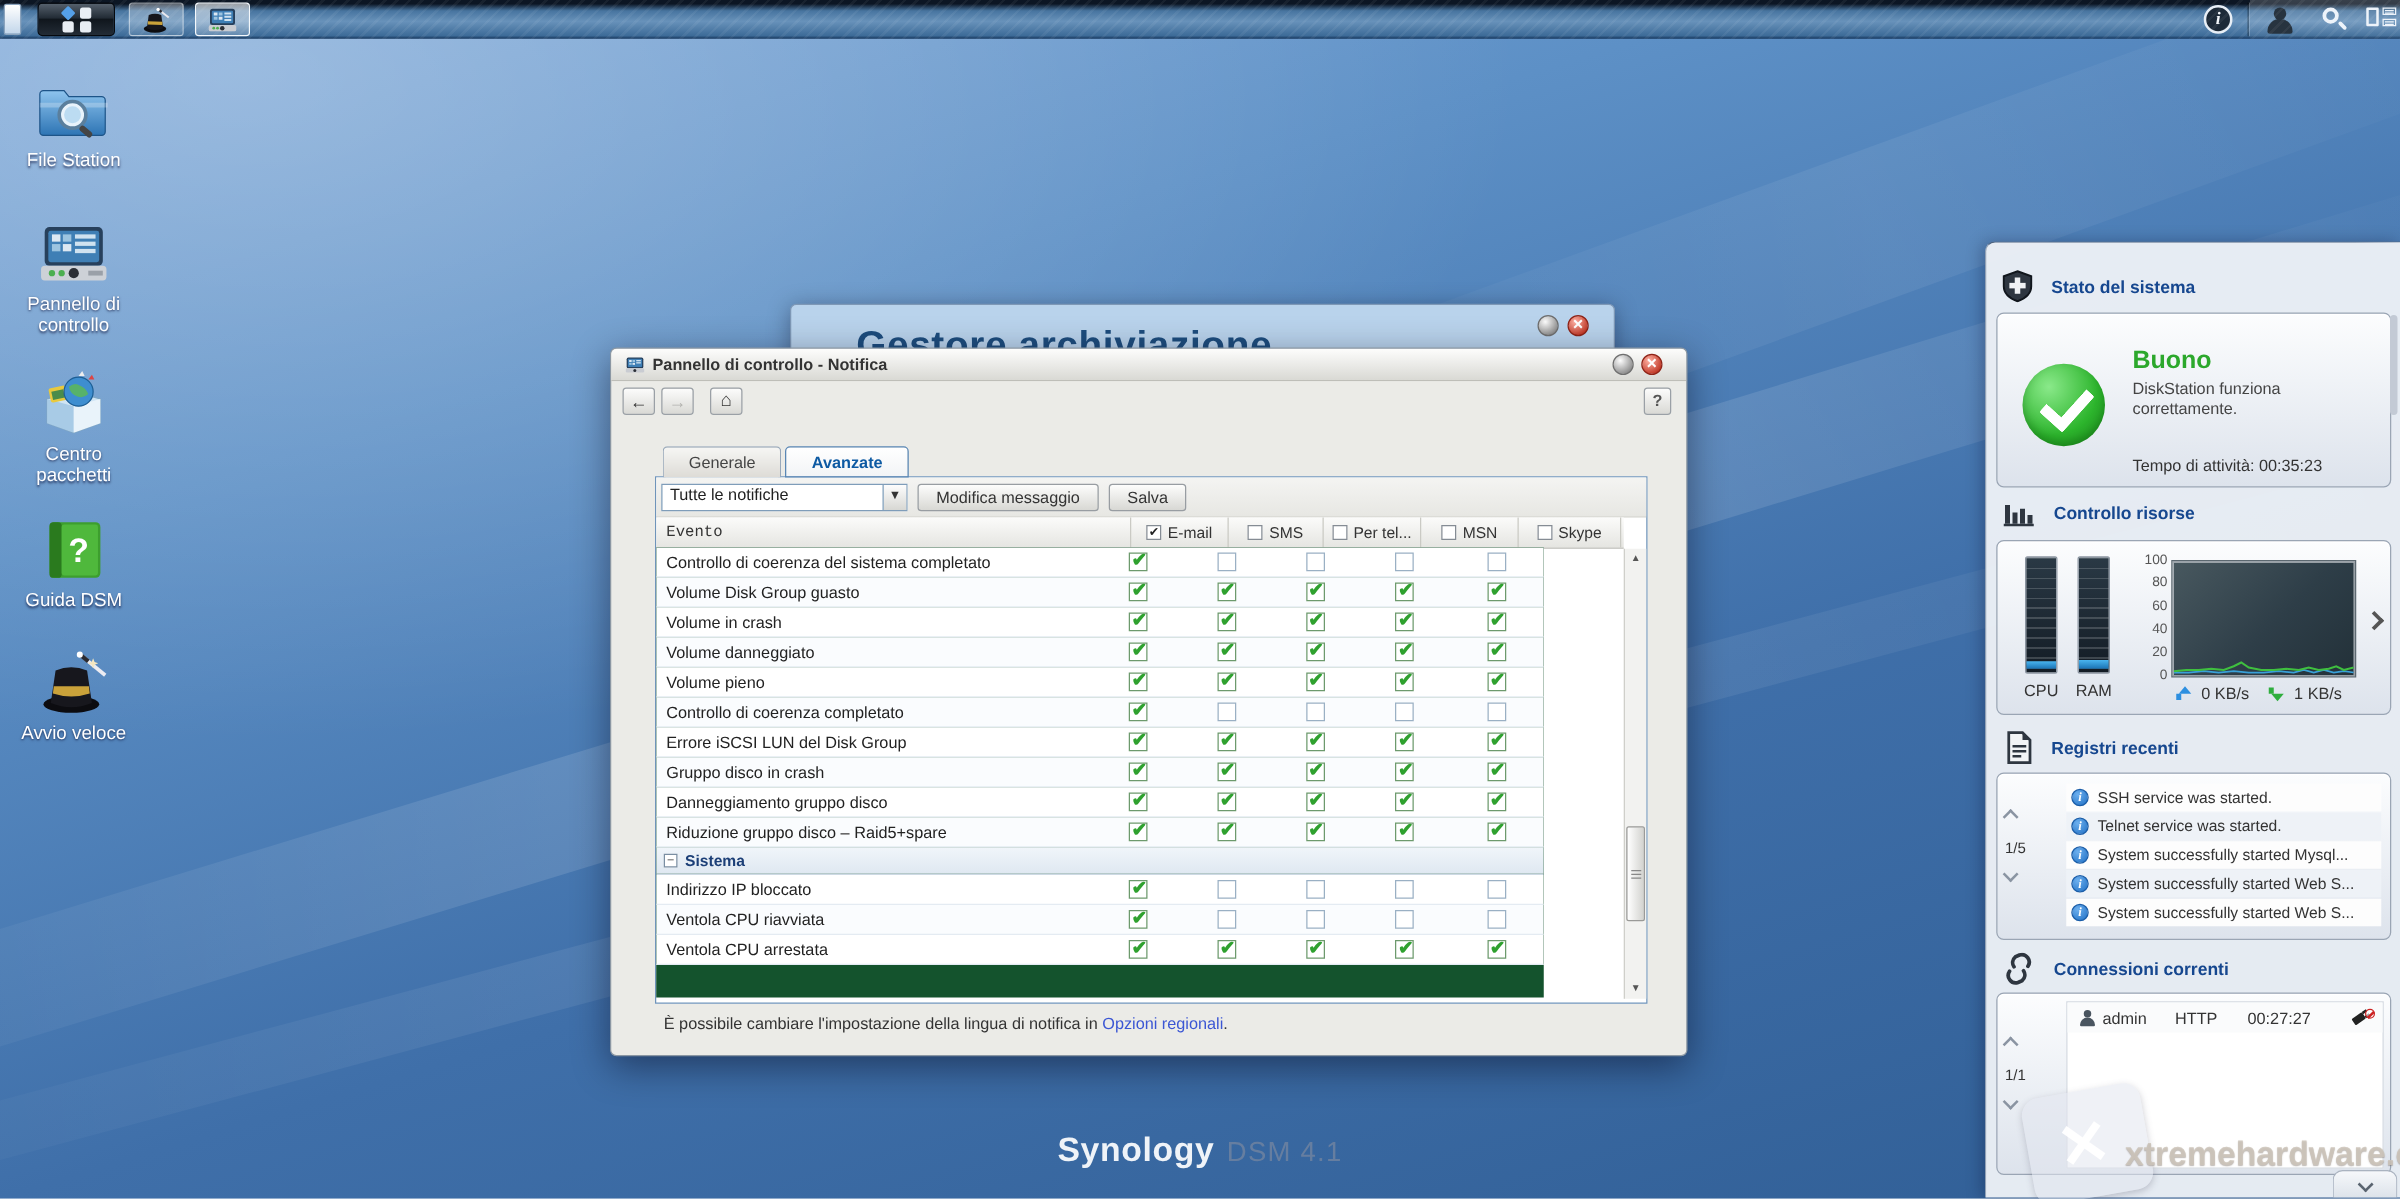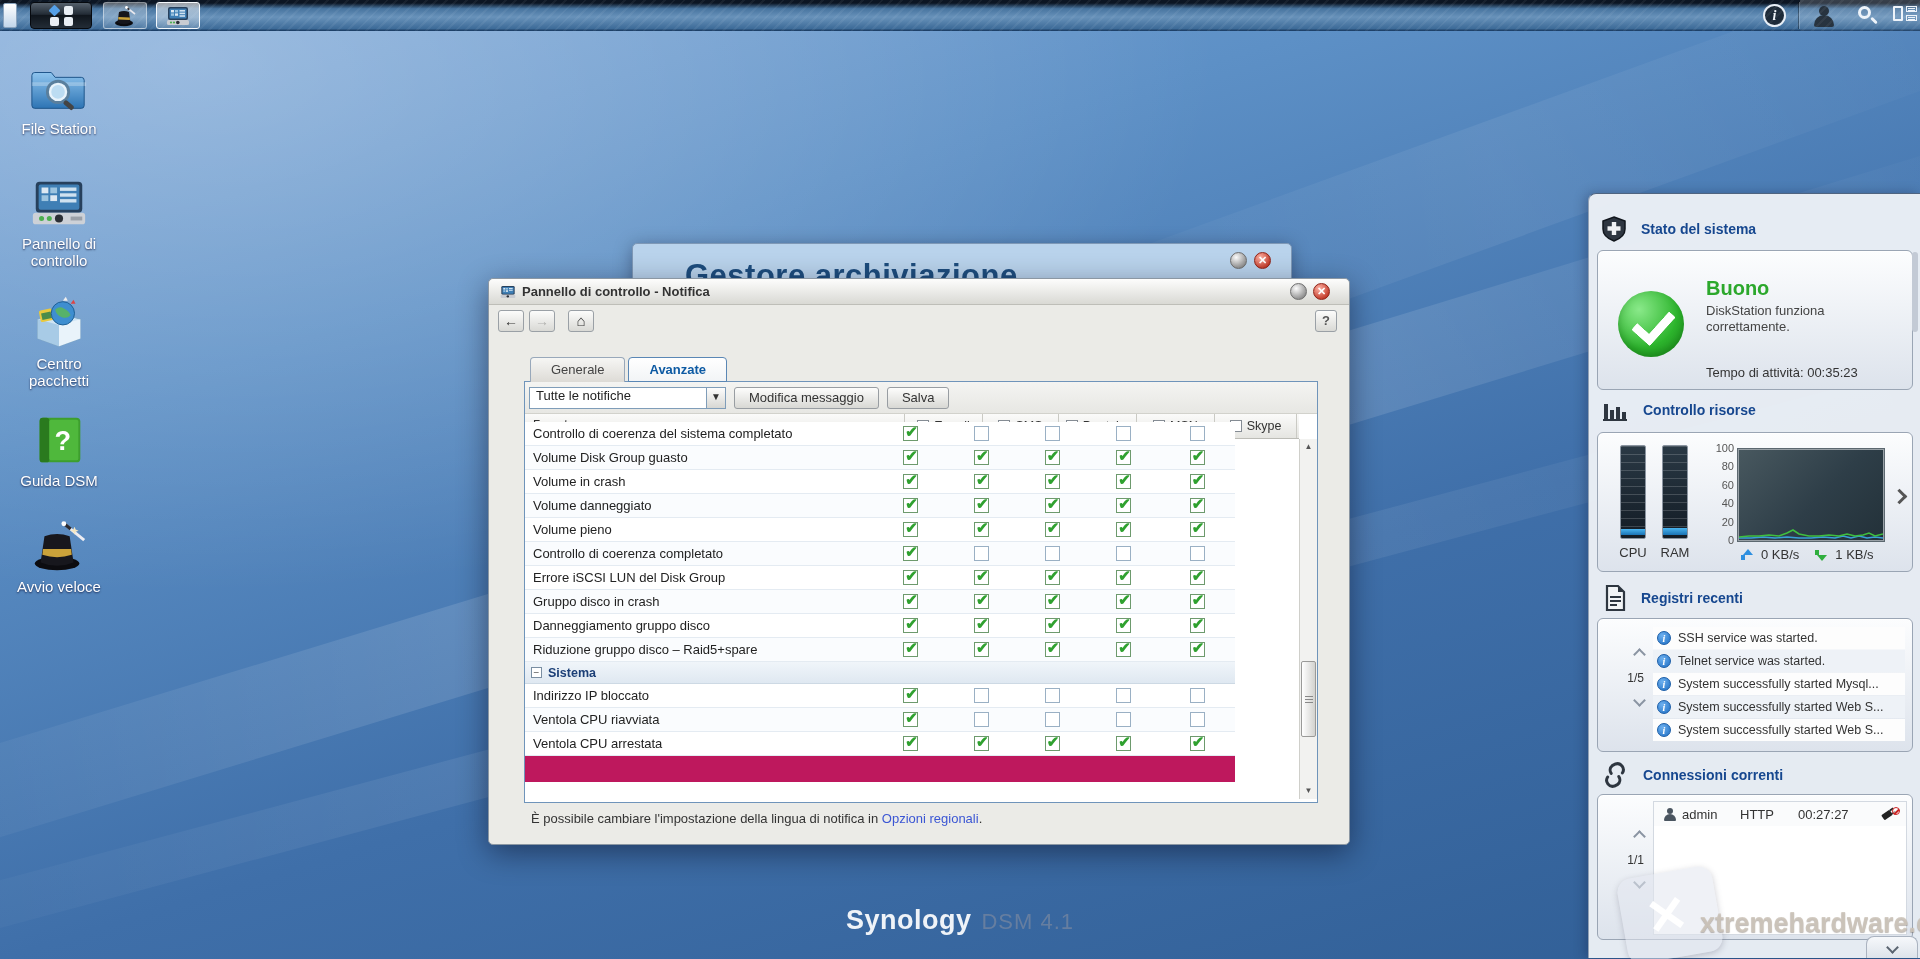--- a/index.html
+++ b/index.html
@@ -93,21 +93,21 @@
   .pbtn { height:22px; padding:0 14px; border:1px solid #999e a3; border:1px solid #989da2; border-radius:3px;
     background:linear-gradient(180deg,#fdfdfc,#d8d8d4); font-size:13px; color:#333; line-height:20px; }
   .thead { position:absolute; left:0; top:32px; width:774px; height:25px; background:linear-gradient(180deg,#fbfbfa,#e5e5e1);
     border-bottom:1px solid #bcbcb6; display:flex; }
   .thead .ecell { width:380px; font-size:12.5px; color:#333; line-height:24px; padding-left:8px; border-right:1px solid #cacac4;font-family:Liberation Mono, monospace; }
   .hcell { display:flex; align-items:center; justify-content:center; gap:5px; border-right:1px solid #cacac4; }
   .hcell:nth-child(2){width:78px;} .hcell:nth-child(3){width:76px;} .hcell:nth-child(4){width:78px;}
   .hcell:nth-child(5){width:78px;} .hcell:nth-child(6){width:82px;}
   .hcb { width:12px; height:12px; border:1px solid #858c94; background:#fff; font-size:10px; line-height:11px; text-align:center; color:#222; }
   .hlbl { font-size:12.5px; color:#333; }
-  .tbody { position:absolute; left:0; top:40px; width:710px; height:360px; overflow:hidden; background:#be185d; }
+  .tbody { position:absolute; left:0; top:56px; width:710px; height:360px; overflow:hidden; background:#14532d; }
   .trow { display:flex; height:24px; border-bottom:1px solid #e4ebf2; background:#fff; }
   .trow.alt { background:#fafcfe; }
   .trow .lab { width:380px; font-size:13px; color:#222; line-height:23px; padding-left:8px; white-space:nowrap; overflow:hidden; }
   .ccell { display:flex; align-items:center; justify-content:center; }
   .ccell:nth-child(2){width:78px;} .ccell:nth-child(3){width:76px;} .ccell:nth-child(4){width:78px;}
   .ccell:nth-child(5){width:78px;} .ccell:nth-child(6){width:82px;}
   .cb { width:15px; height:15px; border:1px solid #9ab0c4; background:#fff; position:relative; }
   .cb.checked { border-color:#6d9a6d; }
   .cb.checked:after { content:"\2714"; position:absolute; left:1px; top:-4px; font-size:15px; font-weight:bold; color:#2fa12f; }
   .grow { display:flex; align-items:center; height:22px; gap:6px; padding-left:6px;
@@ -155,21 +155,21 @@
   .net { position:absolute; left:140px; top:114px; width:150px; display:flex; align-items:center; gap:13px; font-size:13px; color:#333;text-align:center; }
   .arrw { position:relative; width:10px; height:12px; }
   .arrw .tri { position:absolute; width:0; height:0; border-left:5px solid transparent; border-right:5px solid transparent; }
   .arrw.up .tri { top:0; border-bottom:6px solid #2d8fe0; }
   .arrw.up:after { content:""; position:absolute; left:3px; top:6px; width:4px; height:5px; background:#2d8fe0; }
   .arrw.dn .tri { bottom:0; border-top:6px solid #2fae3e; }
   .arrw.dn:after { content:""; position:absolute; left:3px; top:1px; width:4px; height:5px; background:#2fae3e; }
   .chev-r { position:absolute; left:296px; top:58px; width:11px; height:11px; border-right:3px solid #555; border-bottom:3px solid #555; transform:rotate(-45deg); }
   
   .doc-ico { width:26px; height:28px; }
-  .pager { position:absolute; left:6px; top:28px; width:40px; text-align:right; }
+  .pager { position:absolute; left:6px; top:28px; width:40px; text-align:left; }
   .pchev { display:inline-block; width:9px; height:9px; border-right:2px solid #8a94a2; border-bottom:2px solid #8a94a2; }
   .pchev.up { transform:rotate(-135deg); margin-bottom:2px; } .pchev.dn { transform:rotate(45deg); margin-top:2px; }
   .pnum { font-size:12px; color:#333; margin:6px 0; }
   .logrows { position:absolute; left:55px; top:8px; width:252px; }
   .logrow { display:flex; align-items:center; gap:7px; height:22px; margin-bottom:1px; background:#fdfdfd; padding-left:4px; }
   .logrow.alt { background:#eef2f7; }
   .loginfo { flex:0 0 14px; width:14px; height:14px; border-radius:50%; background:radial-gradient(circle at 35% 30%, #6db0ef, #1f6fc4);
     border:1px solid #1a5da8; color:#fff; font:italic bold 10px "Liberation Serif", serif; text-align:center; line-height:13px; }
   .logtxt { font-size:12.5px; color:#333; white-space:nowrap; overflow:hidden; }
   

